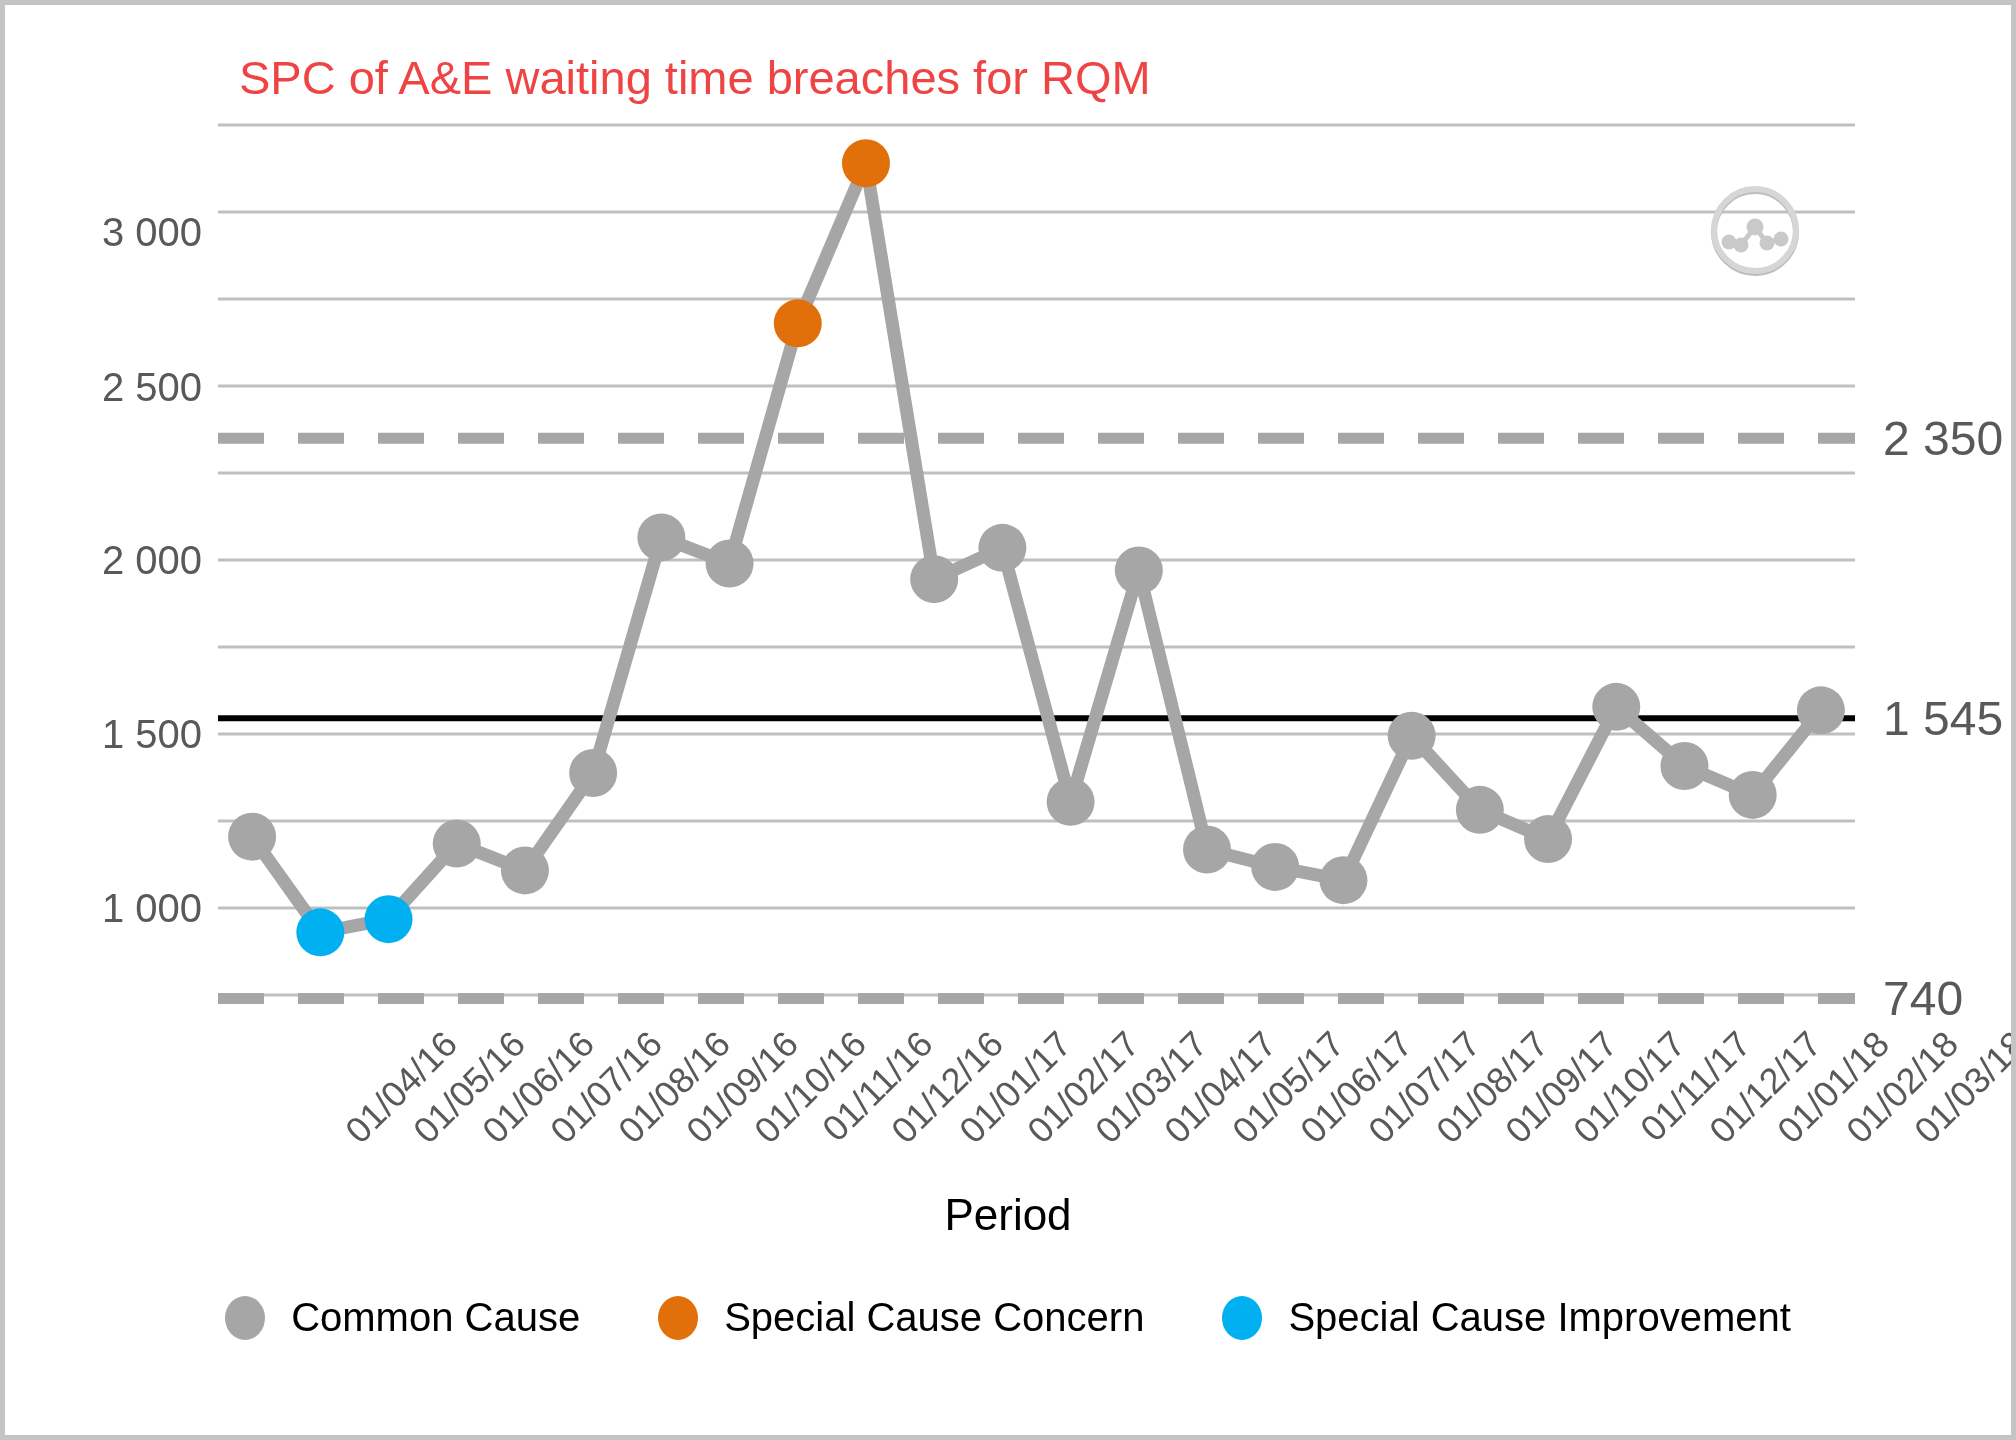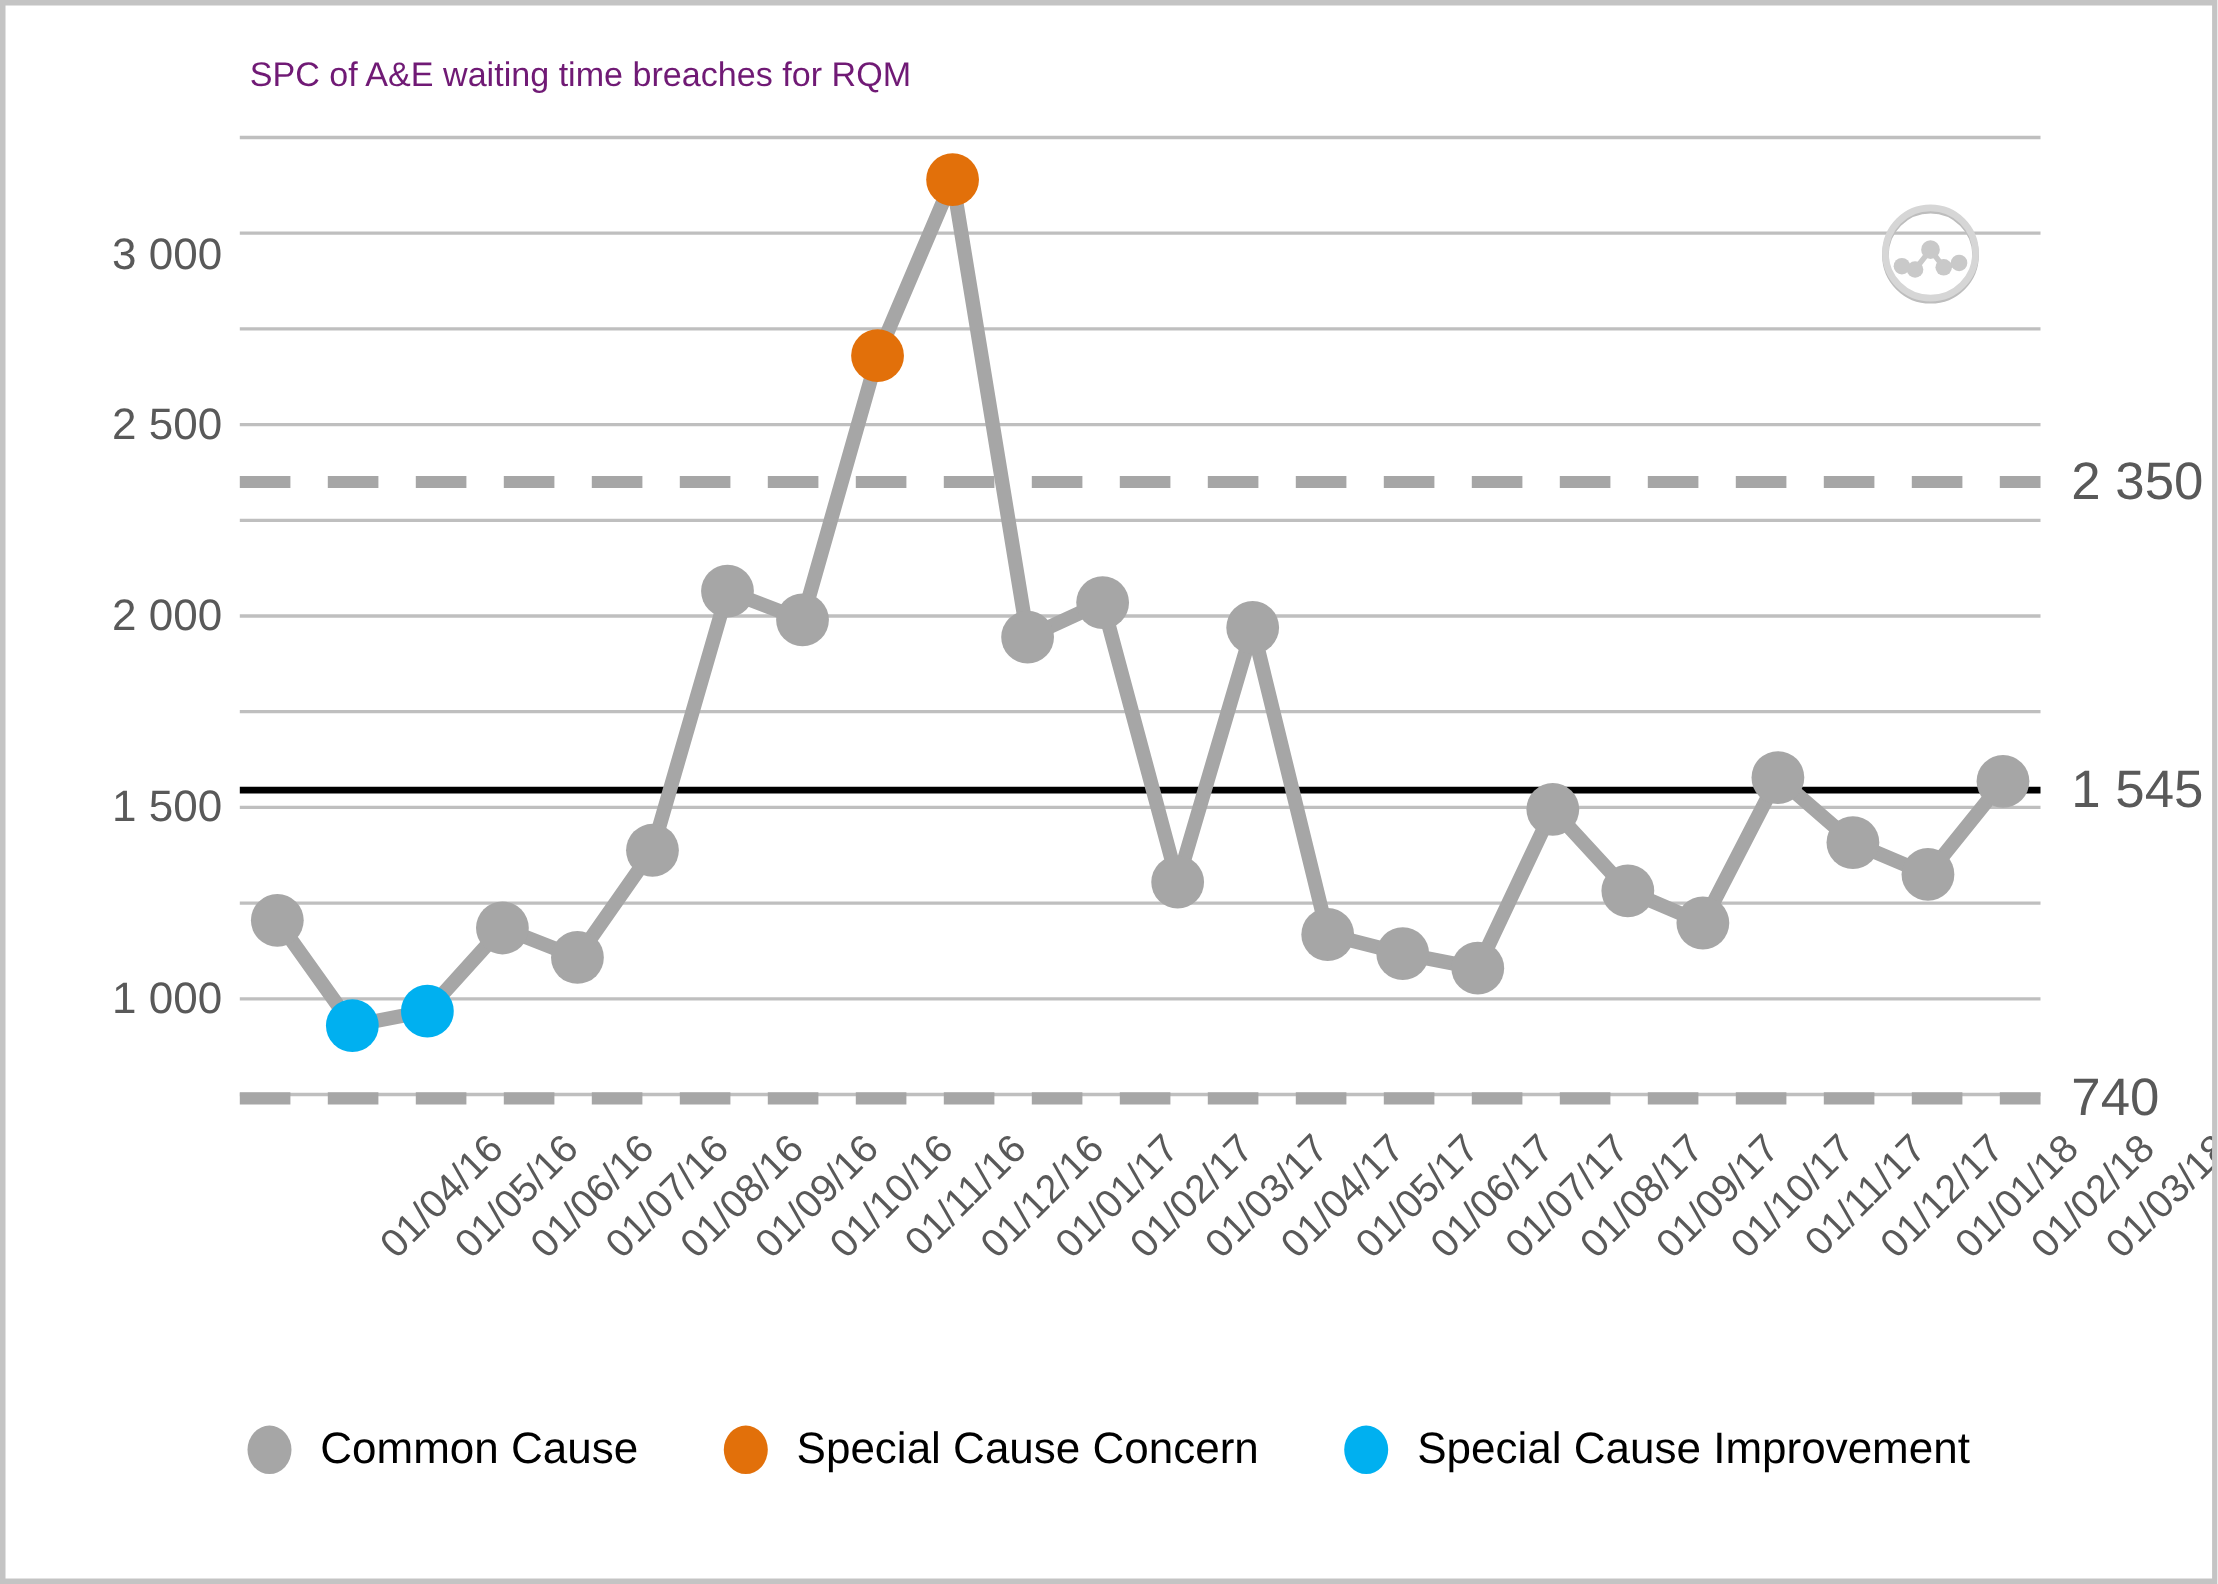--- a/index.html
+++ b/index.html
@@ -14,24 +14,24 @@
     position: relative;
     width: 2016px;
     height: 1440px;
     background: #ffffff;
     border: 5px solid #c4c4c4;
     box-sizing: border-box;
     overflow: hidden;
   }
   .chart-title {
     position: absolute;
-    left: 222px;
+    left: 234px;
     top: 45px;
-    font-size: 31px;
-    color: #701a75;
+    font-size: 47px;
+    color: #ef4444;
     white-space: nowrap;
     letter-spacing: 0px;
   }
   
   #plot {
     position: absolute;
     left: 213px;
     top: 120px;
     width: 1637px;
     height: 870px;
@@ -158,20 +158,21 @@
         <circle cx="1193.6458333333333" cy="610.74" r="24" fill="#a6a6a6"></circle>
         <circle cx="1261.8541666666667" cy="684.864" r="24" fill="#a6a6a6"></circle>
         <circle cx="1330.0625" cy="714.096" r="24" fill="#a6a6a6"></circle>
         <circle cx="1398.2708333333333" cy="581.856" r="24" fill="#a6a6a6"></circle>
         <circle cx="1466.4791666666667" cy="641.0160000000001" r="24" fill="#a6a6a6"></circle>
         <circle cx="1534.6875" cy="669.9" r="24" fill="#a6a6a6"></circle>
         <circle cx="1602.8958333333333" cy="585.336" r="24" fill="#a6a6a6"></circle>
       </svg>
   </div>
 
+  <div class="xaxis-title">Period</div>
 
   <div id="axes-layer">
       <div class="ytick" style="left: 17px; top: 903px;">1 000</div>
       <div class="ytick" style="left: 17px; top: 729px;">1 500</div>
       <div class="ytick" style="left: 17px; top: 555px;">2 000</div>
       <div class="ytick" style="left: 17px; top: 382px;">2 500</div>
       <div class="ytick" style="left: 17px; top: 207px; margin-top: 20px;">3 000</div>
       <div class="limit-label" style="left: 1878px; top: 433.2px;">2 350</div>
       <div class="limit-label" style="left: 1878px; top: 713.34px;">1 545</div>
       <div class="limit-label" style="left: 1878px; top: 993.48px;">740</div>

